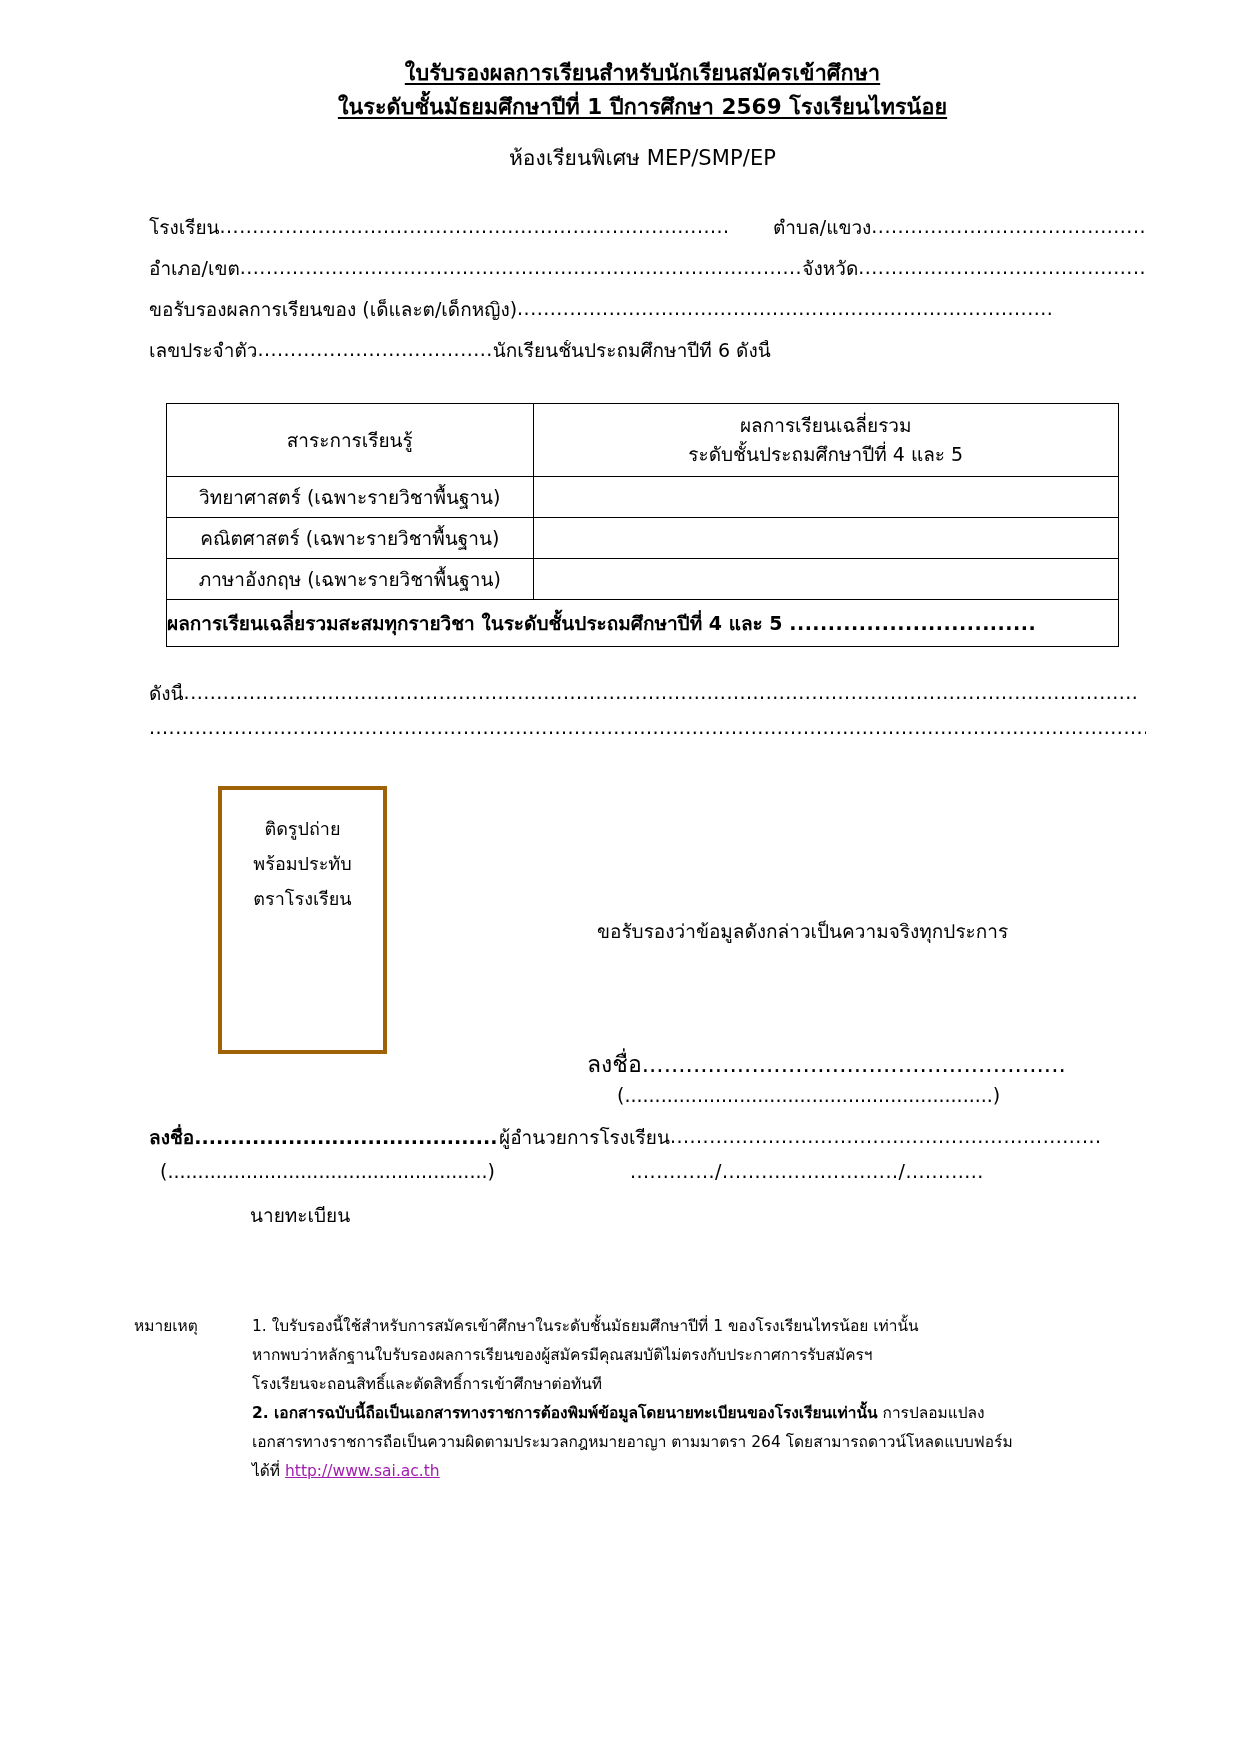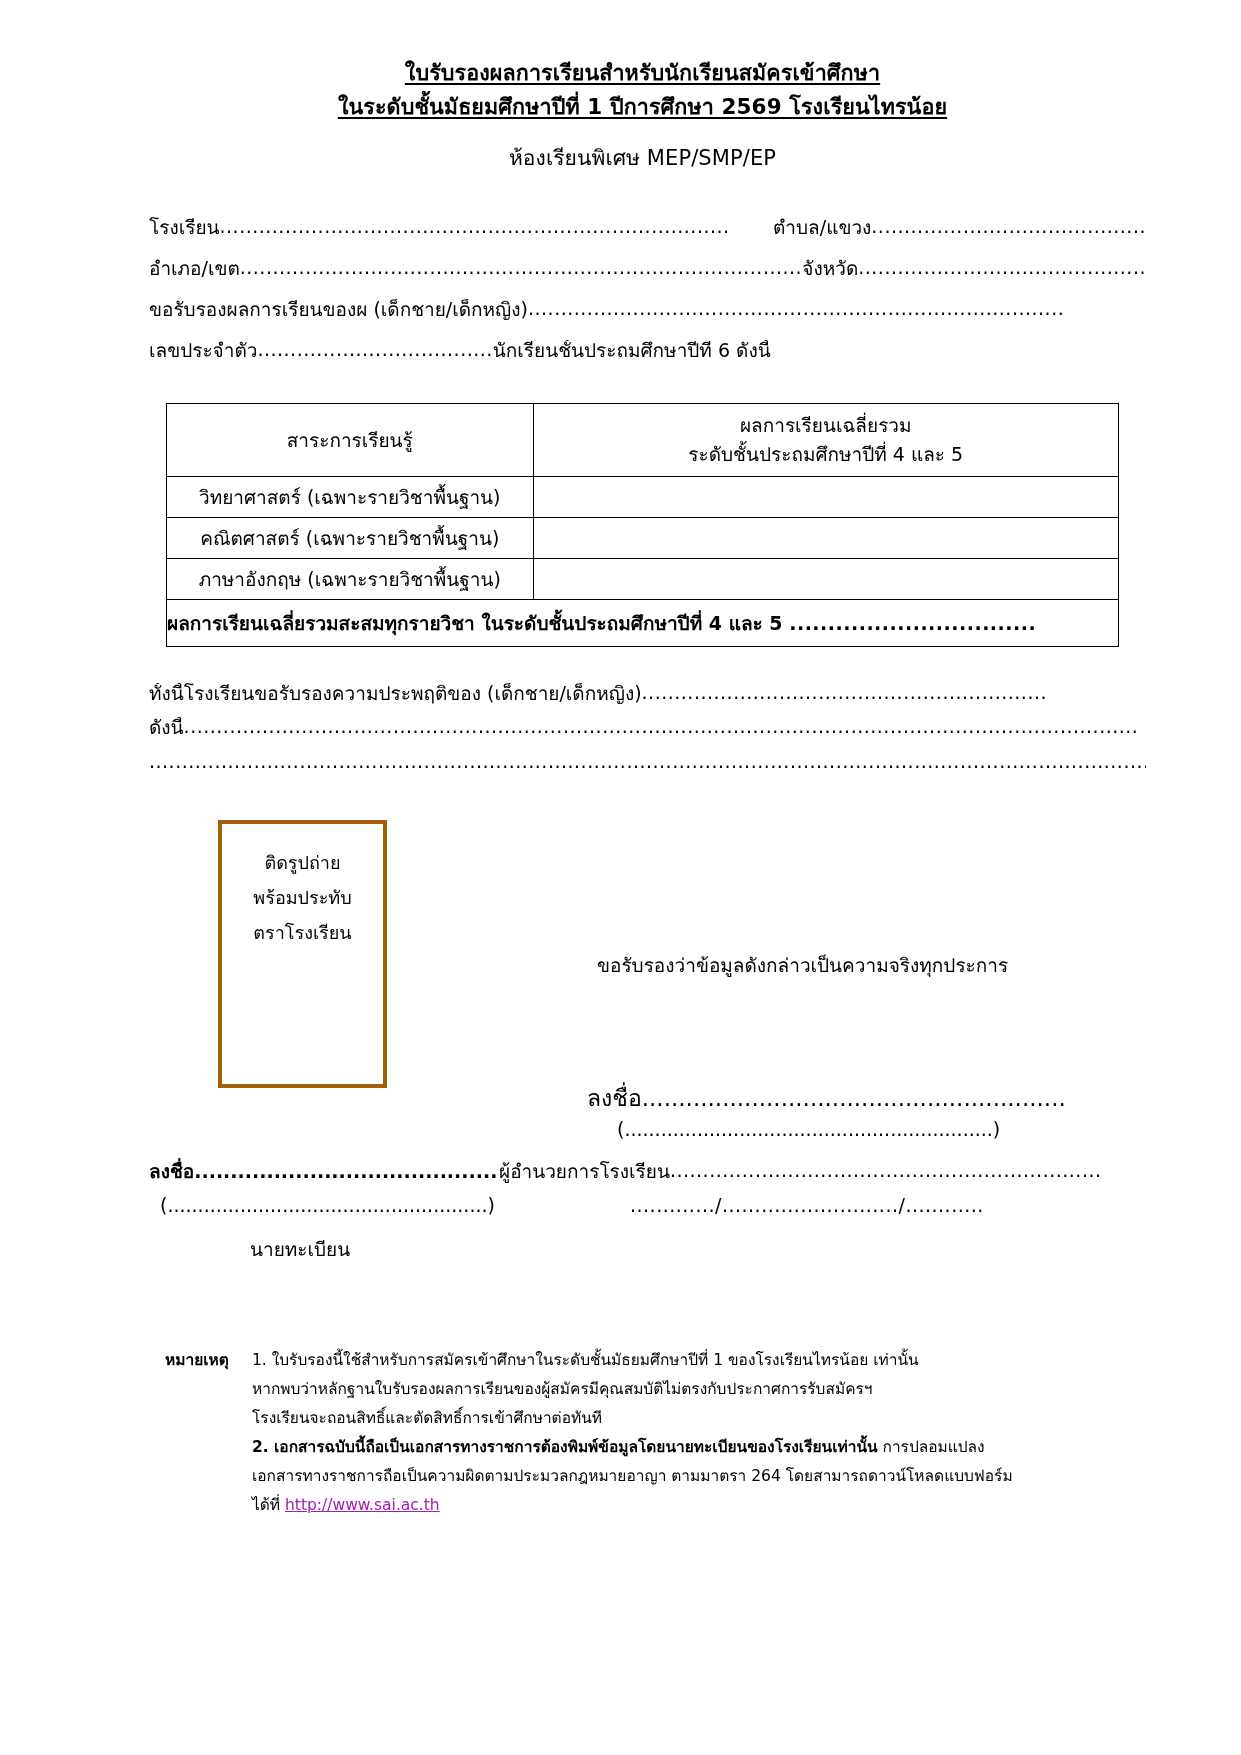--- a/index.html
+++ b/index.html
@@ -233,23 +233,23 @@
   .notes {
     position: relative;
     margin-top: 56px;
     padding-left: 130px;
     padding-right: 100px;
     font-size: 15.5px;
     line-height: 29px;
   }
   .notes-label {
     position: absolute;
-    left: 143px;
+    left: 112px;
     top: 0;
-    font-weight: 700;
+    font-weight: 400;
     font-size: 15.5px;
   }
   .notes-body {
     padding-left: 100px;
   }
   .notes-body p { margin: 0; }
   .notes-body .b { font-weight: 700; }
   .notes-link {
     color: #a21caf;
     text-decoration: underline;
@@ -280,21 +280,21 @@
     </div>
 
     <div class="field-row">
       <span class="lbl">อำเภอ/เขต</span>
       <span class="dots">.........................................................................................</span>
       <span class="lbl">จังหวัด</span>
       <span class="dots-fixed">............................................</span>
     </div>
 
     <div class="field-row">
-      <span class="lbl">ขอรับรองผลการเรียนของผ (เด็กชาย/เด็กหญิง)</span>
+      <span class="lbl">ขอรับรองผลการเรียนของ (เด็และต/เด็กหญิง)</span>
       <span class="dots">..................................................................................</span>
     </div>
 
     <div class="field-row">
       <span class="lbl">เลขประจำตัว</span>
       <span class="dots-fixed">....................................</span>
       <span class="lbl">นักเรียนชั้นประถมศึกษาปีที่ 6 ดังนี้</span>
     </div>
 
   </div>
@@ -329,24 +329,20 @@
           <td class="summary-cell" colspan="2">
             <span>ผลการเรียนเฉลี่ยรวมสะสมทุกรายวิชา ในระดับชั้นประถมศึกษาปีที่ 4 และ 5</span>
             <span class="sdots">................................</span>
           </td>
         </tr>
       </tbody>
     </table>
   </div>
 
   <div class="behaviour">
-    <div class="field-row">
-      <span class="lbl">ทั้งนี้โรงเรียนขอรับรองความประพฤติของ (เด็กชาย/เด็กหญิง)</span>
-      <span class="dots">..............................................................</span>
-    </div>
     <div class="field-row">
       <span class="lbl">ดังนี้</span>
       <span class="dots">..................................................................................................................................................</span>
     </div>
     <span class="plain-dots">...........................................................................................................................................................................</span>
   </div>
 
   <div class="mid-section">
     <div class="photo-box">
       <div>ติดรูปถ่าย</div>

